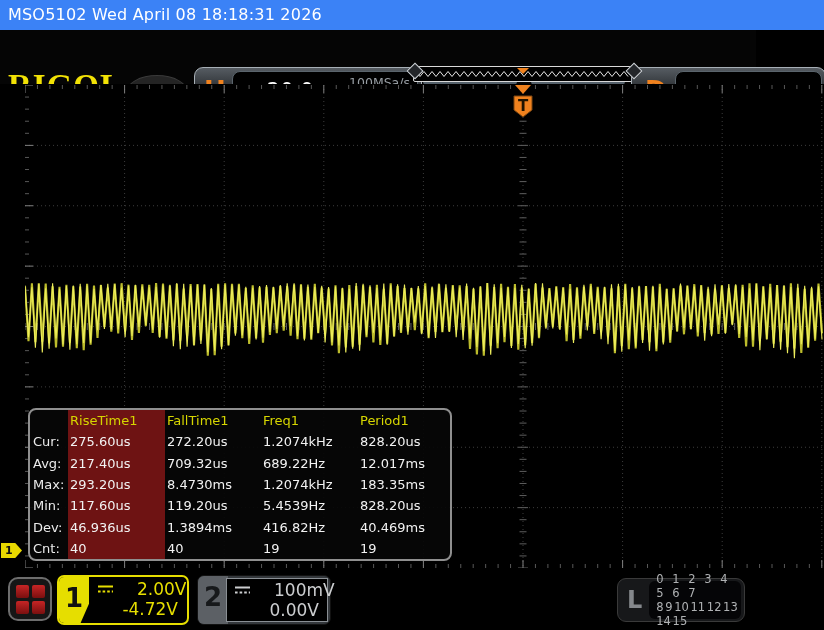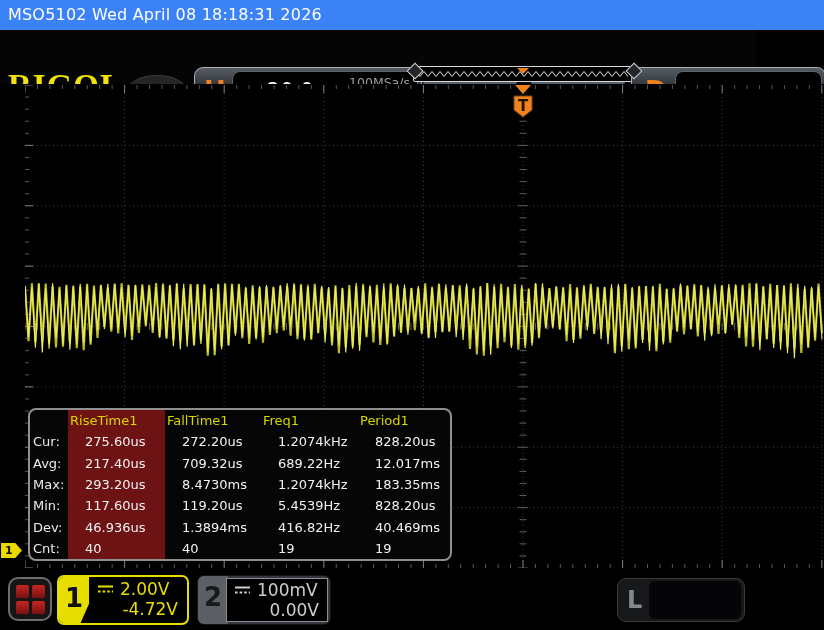--- a/index.html
+++ b/index.html
@@ -60,21 +60,21 @@
         display:flex;align-items:center;justify-content:flex-start;z-index:1;}
   .ch1-marker span{color:#111;font-size:11px;font-weight:bold;margin-left:4px;}
 
   
   .mtable{position:absolute;left:28px;top:324px;width:424px;height:153px;z-index:2;
         background:rgba(6,6,6,.92);border:2px solid #8f8f8f;border-radius:8px;
         overflow:hidden;font-size:13px;box-sizing:border-box;}
   .mt-grid{display:grid;grid-template-columns:38px 97px 96px 97px 90px;height:100%;
         grid-auto-rows:minmax(0,1fr);align-items:center;text-align:right;}
   .mt-hcell{color:#d6d600;padding-left:2px;height:100%;display:flex;align-items:center;}
-  .mt-cell{color:#f2f2f2;padding-left:17px;height:100%;display:flex;align-items:center;}
+  .mt-cell{color:#f2f2f2;padding-left:2px;height:100%;display:flex;align-items:center;}
   .mt-rowlabel{color:#ececec;padding-left:3px;height:100%;display:flex;align-items:center;}
   .hl{background:#6e1313;}
 
   
   .bottombar{position:absolute;left:0;top:570px;width:824px;height:60px;background:#000;}
   .win-icon{position:absolute;left:8px;top:7px;width:44px;height:44px;background:#161616;
         border:2px solid #6d6d6d;border-radius:10px;box-sizing:border-box;
         display:grid;grid-template-columns:13px 13px;grid-template-rows:13px 13px;gap:3px;
         align-content:center;justify-content:center;}
   .win-icon i{background:linear-gradient(180deg,#c62525,#7a0f0f);border-radius:2px;}
@@ -83,21 +83,21 @@
   .ch1{left:57px;width:132px;background:#000;border:2px solid #e6de00;overflow:hidden;}
   .ch1 .tab{position:absolute;left:0;top:0;bottom:0;width:30px;background:#e6de00;
         clip-path:polygon(0 0,100% 0,100% 58%,72% 100%,0 100%);}
   .ch1 .tab span{display:block;color:#111;font-size:26px;font-weight:bold;text-align:center;margin-top:6px;}
   .ch1 .vals{margin-left:34px;padding:2px 6px 0 0;color:#e6de00;font-size:17px;}
   .ch2{left:197px;width:134px;background:#34383c;border:1px solid #121212;}
   .ch2 .tab{position:absolute;left:0;top:0;bottom:0;width:30px;background:#5c6065;border-radius:6px 0 0 6px;}
   .ch2 .tab span{display:block;color:#17191b;font-size:26px;font-weight:bold;text-align:center;margin-top:6px;}
   .ch2 .vbox{position:absolute;left:28px;top:2px;right:2px;bottom:2px;background:#000;
         border:1px solid #8a8f94;border-radius:0;color:#ccced0;font-size:17px;padding:1px 5px 0 3px;box-sizing:border-box;}
-  .vline1{display:flex;align-items:center;gap:6px;padding-left:4px;}
+  .vline1{display:flex;align-items:center;gap:23px;padding-left:4px;}
   .vline2{text-align:right;padding-right:3px;}
   .dcicon{flex:0 0 auto;}
 
   .lbadge{position:absolute;left:617px;top:8px;width:128px;height:44px;background:#17181a;
         border:1px solid #3a3a3a;border-radius:9px;display:flex;align-items:center;box-sizing:border-box;}
   .lbadge .llbl{color:#85888c;font-size:24px;font-weight:bold;margin:0 7px 0 9px;}
   .lbadge .lbox{background:#050507;border-radius:6px;flex:1;height:38px;margin-right:3px;
         display:flex;flex-direction:column;justify-content:center;padding-left:7px;}
   .lbadge .lrow1{color:#b0b2b4;font-size:11.5px;word-spacing:3px;letter-spacing:1px;}
   .lbadge .lrow2{color:#b0b2b4;font-size:11.5px;word-spacing:-2px;letter-spacing:0;}
@@ -542,15 +542,17 @@
         </svg>
         <span>100mV</span>
       </div>
       <div class="vline2">0.00V</div>
     </div>
   </div>
 
   <div class="lbadge">
     <span class="llbl">L</span>
     <div class="lbox">
+      <div class="lrow1">0 1 2 3  4 5 6 7</div>
+      <div class="lrow2">8 9 10 11 12 13 14 15</div>
     </div>
   </div>
 </div>
 
 </body></html>

